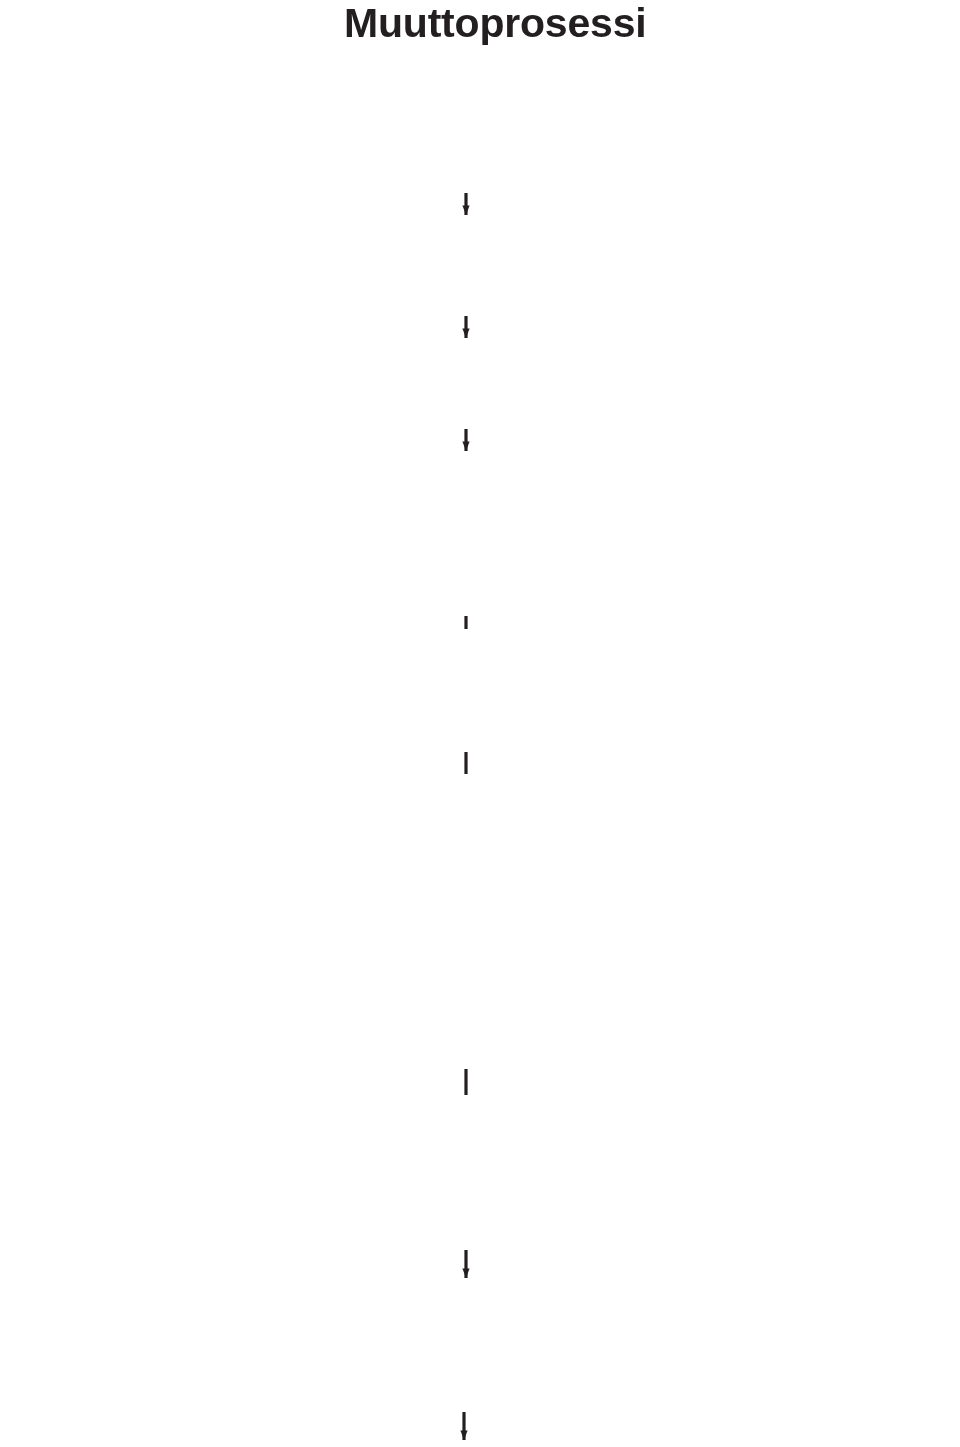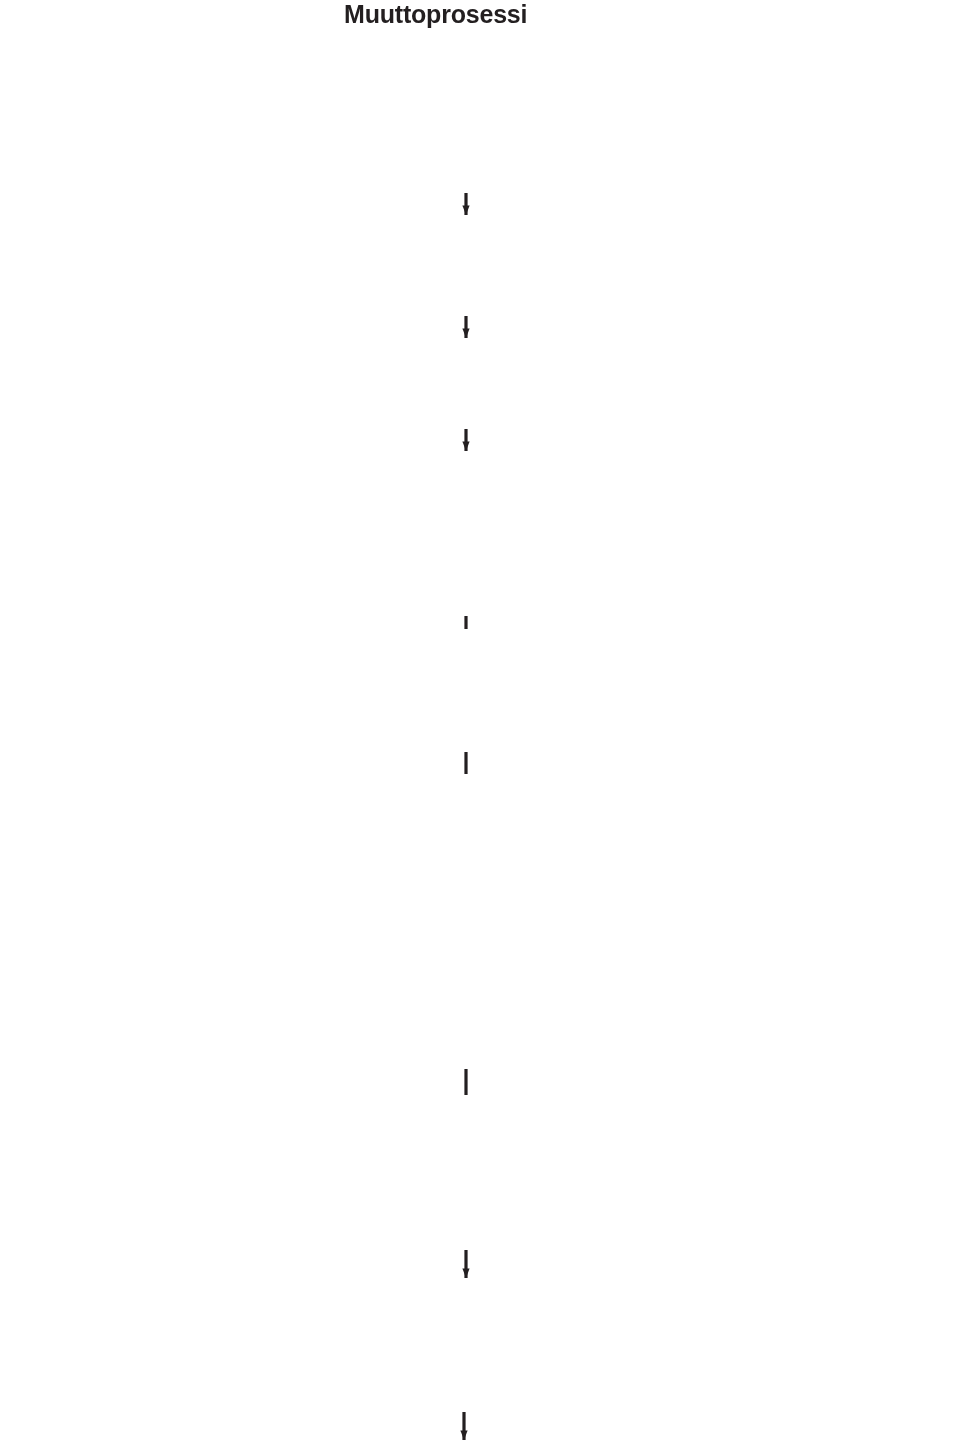--- a/index.html
+++ b/index.html
@@ -1,21 +1,21 @@
 <!DOCTYPE html>
 <html><head>
 <meta charset="utf-8">
 <title>Muuttoprosessi</title>
 <style>
   html,body{margin:0;padding:0;background:#fff;}
   body{width:960px;height:1447px;position:relative;overflow:hidden;
        font-family:"Liberation Sans",sans-serif;color:#231f20;}
   #stage{position:absolute;left:0;top:0;width:960px;height:1447px;}
   svg.layer{position:absolute;left:0;top:0;width:960px;height:1447px;}
-  .ttl{position:absolute;font-weight:bold;font-size:25px;letter-spacing:-0.2px;color:#231f20;}
+  .ttl{position:absolute;font-weight:bold;font-size:41px;letter-spacing:-0.2px;color:#231f20;}
 </style>
 </head>
 <body>
 
 <div id="stage">
 
   <div class="ttl" style="left:344px;top:0px;">Muuttoprosessi</div>
 
   <svg class="layer" viewBox="0 0 960 1447">
     <defs>

